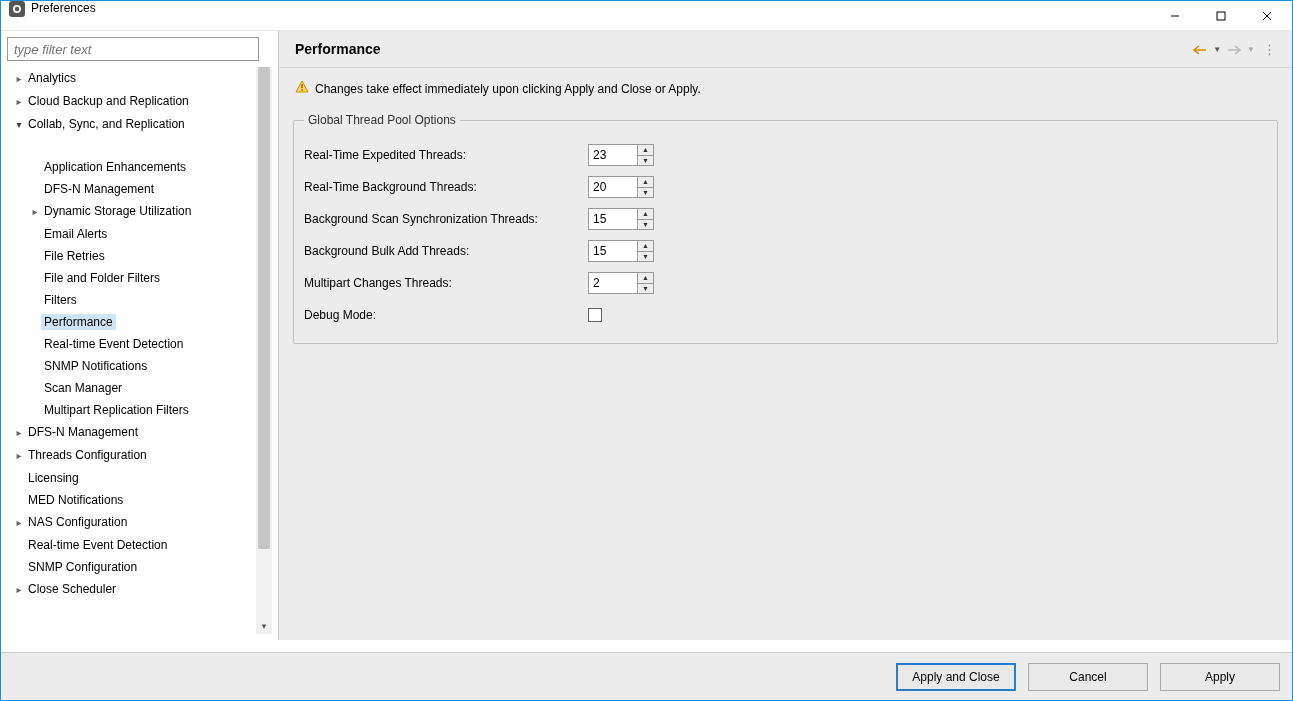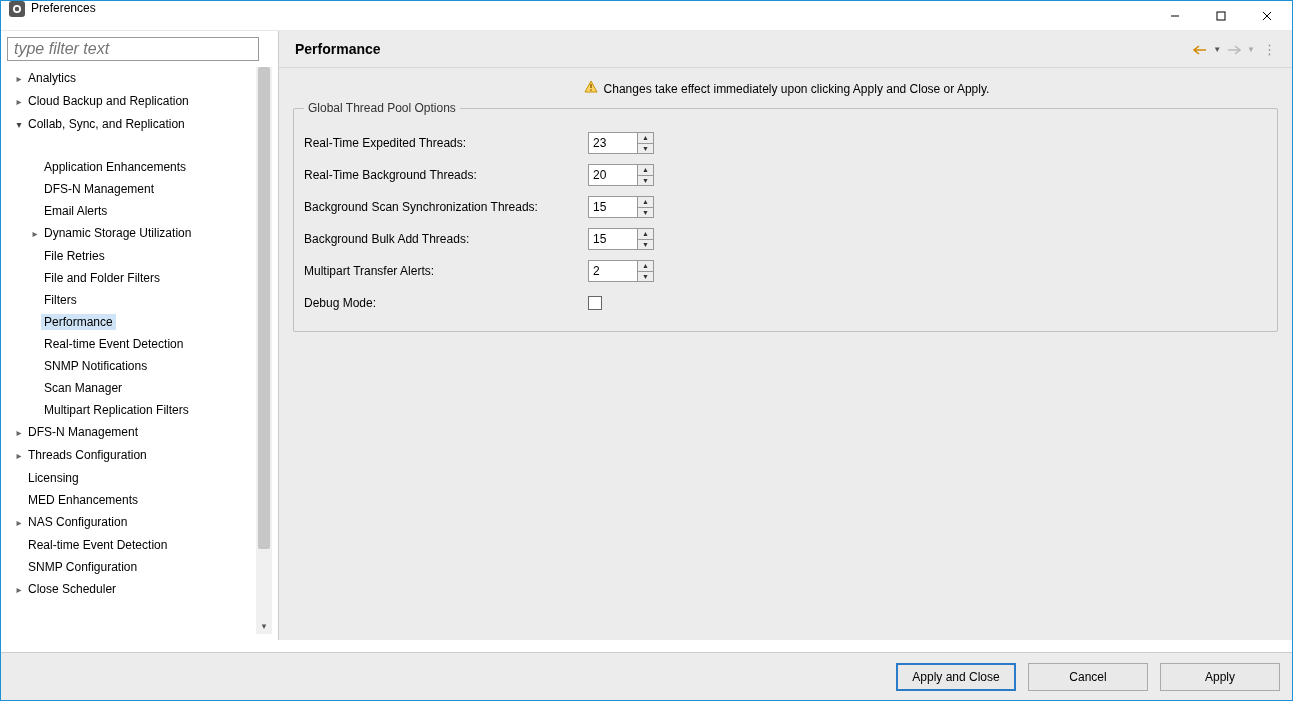--- a/index.html
+++ b/index.html
@@ -46,21 +46,21 @@
   border-right: 1px solid #ccc;
   display: flex;
   flex-direction: column;
   padding: 6px 6px 6px 6px;
 }
 .filter-input {
   width: 252px;
   height: 24px;
   border: 1px solid #999;
   padding: 2px 6px;
-  font-size: 16px;
+  font-size: 13px;
   font-style: italic;
   color: #888;
   margin-bottom: 6px;
 }
 .tree-wrap {
   flex: 1;
   overflow: hidden;
   position: relative;
   display: flex;
 }
@@ -110,21 +110,21 @@
 }
 .content-header .spacer { flex: 1; }
 .nav-icn { margin-left: 6px; color: #d18a00; font-size: 13px; }
 .nav-icn.gray { color: #aaa; }
 .nav-icn svg { vertical-align: middle; }
 .menu-dots { color: #888; margin-left: 8px; font-size: 13px; }
 
 .content-body {
   padding: 12px 14px;
 }
-.warn-row { display: flex; align-items: center; gap: 6px; margin-bottom: 4px; padding-left: 2px; justify-content: center;}
+.warn-row { display: flex; align-items: center; gap: 6px; margin-bottom: 16px; padding-left: 2px;}
 .warn-icon { color: #d9a000; }
 .warn-text { color: #000; font-size: 12px; }
 
 fieldset.group {
   border: 1px solid #c0c0c0;
   border-radius: 2px;
   padding: 12px 10px 12px 10px;
   background: #ececec;
   margin-top: 4px;
 }
@@ -207,34 +207,34 @@
   <div class="left-pane">
     <input class="filter-input" placeholder="type filter text" style="">
     <div class="tree-wrap">
       <div class="tree" id="tree">
         <ul id="tree-root">
             <li style="padding-left: 0px;"><span class="arrow closed"></span><span class="lbl">Analytics</span></li>
             <li style="padding-left: 0px;"><span class="arrow closed"></span><span class="lbl">Cloud Backup and Replication</span></li>
             <li style="padding-left: 0px;"><span class="arrow open"></span><span class="lbl">Collab, Sync, and Replication</span></li>
             <li style="padding-left: 16px; margin-top: 20px;"><span class="arrow none"></span><span class="lbl">Application Enhancements</span></li>
             <li style="padding-left: 16px;"><span class="arrow none"></span><span class="lbl">DFS-N Management</span></li>
+            <li style="padding-left: 16px;"><span class="arrow closed"></span><span class="lbl">Dynamic Storage Utilization</span></li>
             <li style="padding-left: 16px;"><span class="arrow none"></span><span class="lbl">Email Alerts</span></li>
-            <li style="padding-left: 16px;"><span class="arrow closed"></span><span class="lbl">Dynamic Storage Utilization</span></li>
             <li style="padding-left: 16px;"><span class="arrow none"></span><span class="lbl">File Retries</span></li>
             <li style="padding-left: 16px;"><span class="arrow none"></span><span class="lbl">File and Folder Filters</span></li>
             <li style="padding-left: 16px;"><span class="arrow none"></span><span class="lbl">Filters</span></li>
             <li style="padding-left: 16px;"><span class="arrow none"></span><span class="lbl selected">Performance</span></li>
             <li style="padding-left: 16px;"><span class="arrow none"></span><span class="lbl">Real-time Event Detection</span></li>
             <li style="padding-left: 16px;"><span class="arrow none"></span><span class="lbl">SNMP Notifications</span></li>
             <li style="padding-left: 16px;"><span class="arrow none"></span><span class="lbl">Scan Manager</span></li>
             <li style="padding-left: 16px;"><span class="arrow none"></span><span class="lbl">Multipart Replication Filters</span></li>
             <li style="padding-left: 0px;"><span class="arrow closed"></span><span class="lbl">DFS-N Management</span></li>
             <li style="padding-left: 0px;"><span class="arrow closed"></span><span class="lbl">Threads Configuration</span></li>
             <li style="padding-left: 0px;"><span class="arrow none"></span><span class="lbl">Licensing</span></li>
-            <li style="padding-left: 0px;"><span class="arrow none"></span><span class="lbl">MED Enhancements</span></li>
+            <li style="padding-left: 0px;"><span class="arrow none"></span><span class="lbl">MED Notifications</span></li>
             <li style="padding-left: 0px;"><span class="arrow closed"></span><span class="lbl">NAS Configuration</span></li>
             <li style="padding-left: 0px;"><span class="arrow none"></span><span class="lbl">Real-time Event Detection</span></li>
             <li style="padding-left: 0px;"><span class="arrow none"></span><span class="lbl">SNMP Configuration</span></li>
             <li style="padding-left: 0px;"><span class="arrow closed"></span><span class="lbl">Close Scheduler</span></li>
           </ul>
       </div>
       <div class="tree-scroll">
         <div class="thumb"></div>
         <div class="down">▾</div>
       </div>
@@ -313,21 +313,21 @@
           <div class="spinner">
             <input value="15" style="">
             <div class="btns">
               <button>▲</button>
               <button>▼</button>
             </div>
           </div>
         </div>
 
         <div class="form-row">
-          <label>Multipart Transfer Alerts:</label>
+          <label>Multipart Changes Threads:</label>
           <div class="spinner">
             <input value="2" style="">
             <div class="btns">
               <button>▲</button>
               <button>▼</button>
             </div>
           </div>
         </div>
 
         <div class="form-row">

